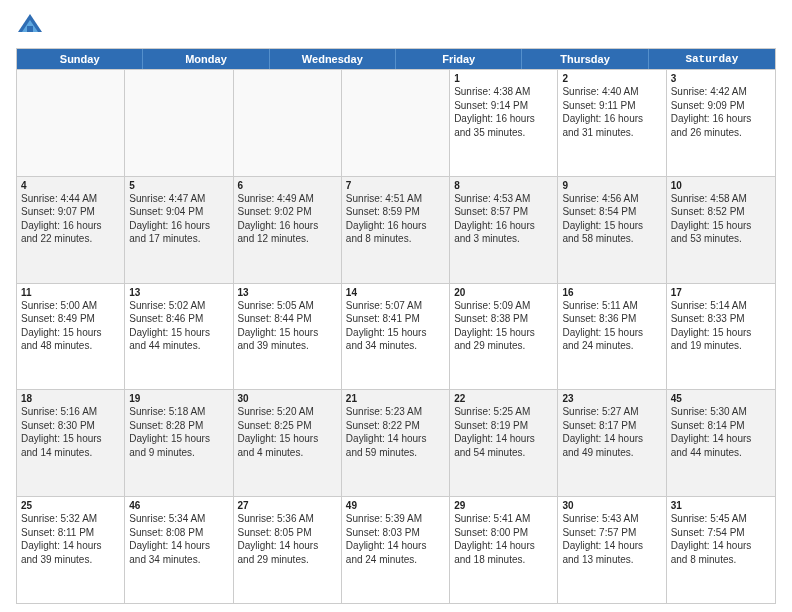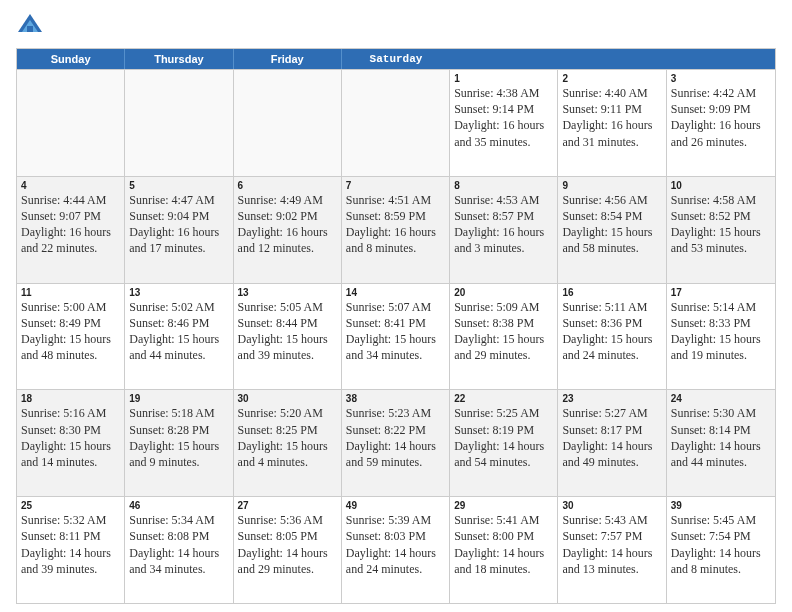--- a/index.html
+++ b/index.html
@@ -61,21 +61,21 @@
       color: #444;
     }
     .calendar {
       flex: 1;
       display: flex;
       flex-direction: column;
       border: 1px solid #ccc;
     }
     .cal-header-row {
       display: grid;
-      grid-template-columns: repeat(7, 1fr);
+      grid-template-columns: repeat(6, 1fr);
       background: #2e6db4;
     }
     .cal-header-cell {
       color: #fff;
       font-size: 11px;
       font-weight: bold;
       text-align: center;
       padding: 4px 2px;
       border-right: 1px solid #5590cc;
     }
@@ -103,24 +103,23 @@
     .cal-cell.empty { background: #f9f9f9; }
     .cal-cell.shaded { background: #f2f2f2; }
     .day-num {
       font-size: 10px;
       font-weight: bold;
       color: #222;
       display: block;
       margin-bottom: 1px;
     }
     .cell-info {
-      font-size: 12px;
+      font-size: 10px;
       line-height: 1.35;
       color: #333;
-      font-family: Liberation Serif, serif;
     }
   </style>
 </head>
 <body>
 
 <div class="page">
   <div class="header">
     <div class="logo">
       <svg class="logo-icon" viewBox="0 0 28 28">
         <polygon points="14,2 26,20 2,20" fill="#2e6db4"></polygon>
@@ -134,22 +133,24 @@
     </div>
     <div class="title-block">
       <div class="main-title"></div>
       <div class="sub-title"></div>
     </div>
   </div>
 
   <div class="calendar">
     <div class="cal-header-row">
     <div class="cal-header-cell">Sunday</div>
+        <div class="cal-header-cell">Monday</div>
+        <div class="cal-header-cell">Wednesday</div>
+        <div class="cal-header-cell">Friday</div>
         <div class="cal-header-cell">Thursday</div>
-        <div class="cal-header-cell">Friday</div>
         <div class="cal-header-cell">Saturday</div>
       </div>
     <div class="cal-body">
     <div class="cal-row">
           <div class="cal-cell empty"></div>
           <div class="cal-cell empty"></div>
           <div class="cal-cell empty"></div>
           <div class="cal-cell empty"></div>
           <div class="cal-cell">
             <span class="day-num">1</span>
@@ -231,33 +232,33 @@
           </div>
           <div class="cal-cell shaded">
             <span class="day-num">19</span>
             <div class="cell-info">Sunrise: 5:18 AM<br>Sunset: 8:28 PM<br>Daylight: 15 hours<br>and 9 minutes.</div>
           </div>
           <div class="cal-cell shaded">
             <span class="day-num">30</span>
             <div class="cell-info">Sunrise: 5:20 AM<br>Sunset: 8:25 PM<br>Daylight: 15 hours<br>and 4 minutes.</div>
           </div>
           <div class="cal-cell shaded">
-            <span class="day-num">38</span>
+            <span class="day-num">21</span>
             <div class="cell-info">Sunrise: 5:23 AM<br>Sunset: 8:22 PM<br>Daylight: 14 hours<br>and 59 minutes.</div>
           </div>
           <div class="cal-cell shaded">
             <span class="day-num">22</span>
             <div class="cell-info">Sunrise: 5:25 AM<br>Sunset: 8:19 PM<br>Daylight: 14 hours<br>and 54 minutes.</div>
           </div>
           <div class="cal-cell shaded">
             <span class="day-num">23</span>
             <div class="cell-info">Sunrise: 5:27 AM<br>Sunset: 8:17 PM<br>Daylight: 14 hours<br>and 49 minutes.</div>
           </div>
           <div class="cal-cell shaded">
-            <span class="day-num">24</span>
+            <span class="day-num">45</span>
             <div class="cell-info">Sunrise: 5:30 AM<br>Sunset: 8:14 PM<br>Daylight: 14 hours<br>and 44 minutes.</div>
           </div>
         </div>
         <div class="cal-row">
           <div class="cal-cell">
             <span class="day-num">25</span>
             <div class="cell-info">Sunrise: 5:32 AM<br>Sunset: 8:11 PM<br>Daylight: 14 hours<br>and 39 minutes.</div>
           </div>
           <div class="cal-cell">
             <span class="day-num">46</span>
@@ -273,19 +274,19 @@
           </div>
           <div class="cal-cell">
             <span class="day-num">29</span>
             <div class="cell-info">Sunrise: 5:41 AM<br>Sunset: 8:00 PM<br>Daylight: 14 hours<br>and 18 minutes.</div>
           </div>
           <div class="cal-cell">
             <span class="day-num">30</span>
             <div class="cell-info">Sunrise: 5:43 AM<br>Sunset: 7:57 PM<br>Daylight: 14 hours<br>and 13 minutes.</div>
           </div>
           <div class="cal-cell">
-            <span class="day-num">39</span>
+            <span class="day-num">31</span>
             <div class="cell-info">Sunrise: 5:45 AM<br>Sunset: 7:54 PM<br>Daylight: 14 hours<br>and 8 minutes.</div>
           </div>
         </div>
       </div>
   </div>
 </div>
 
 </body></html>

